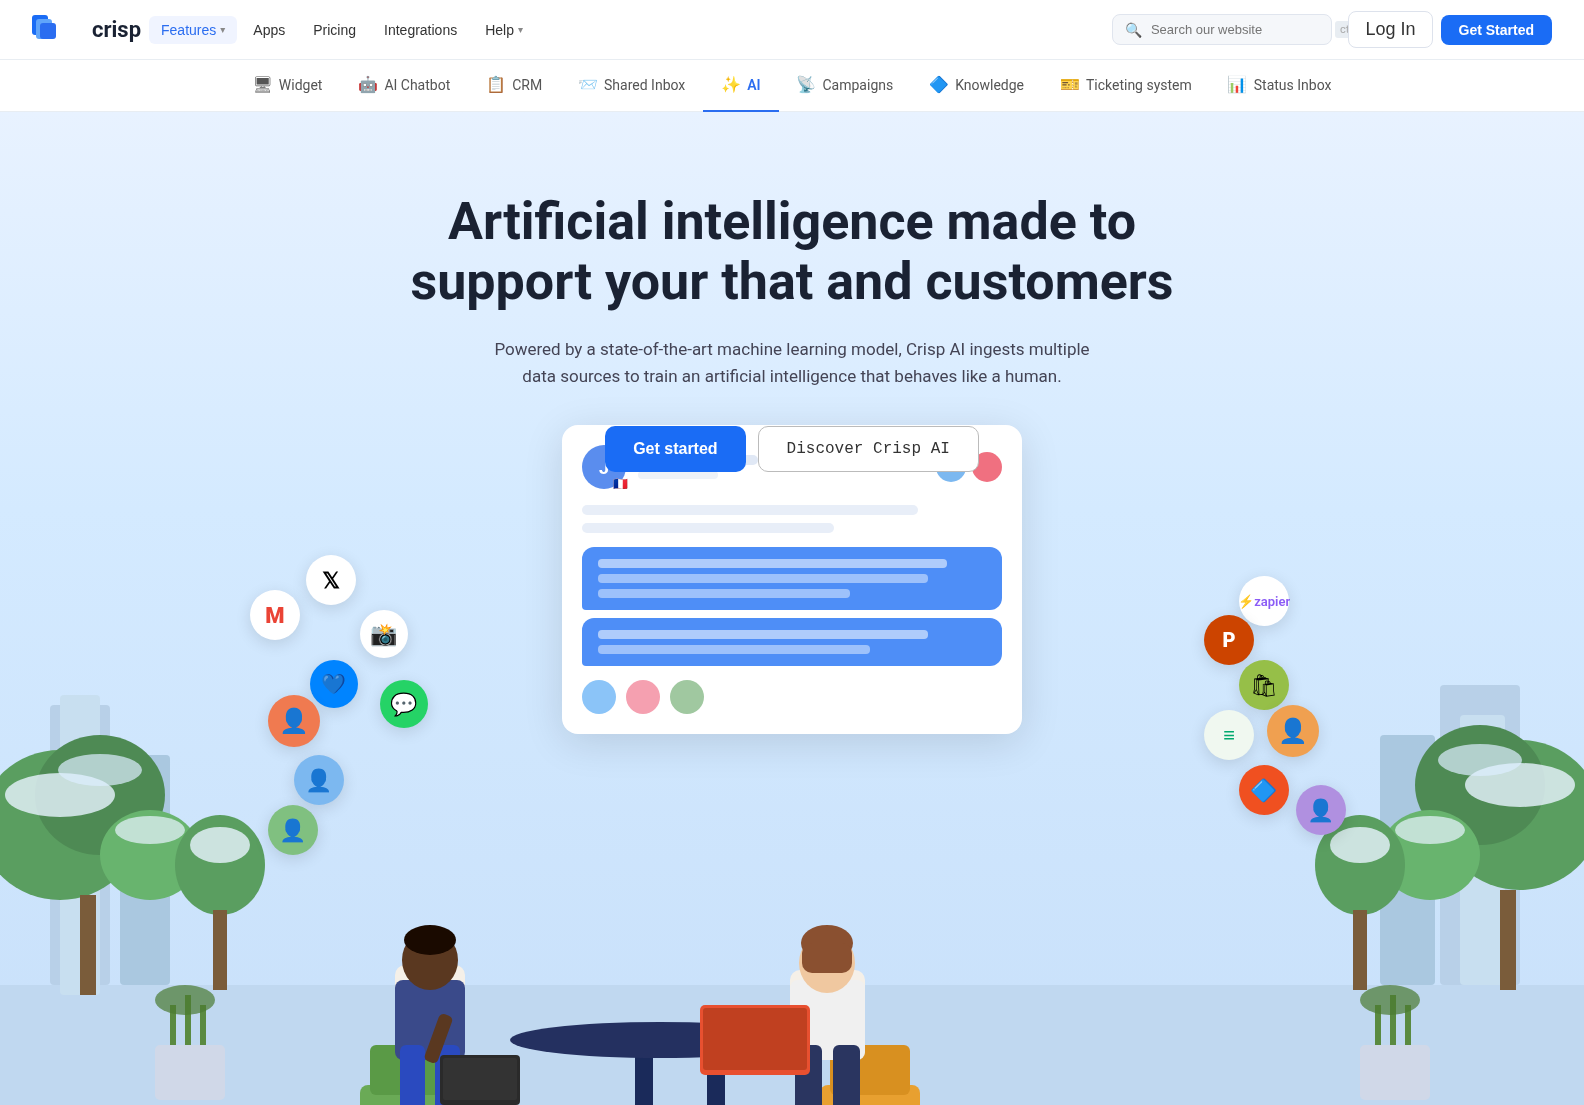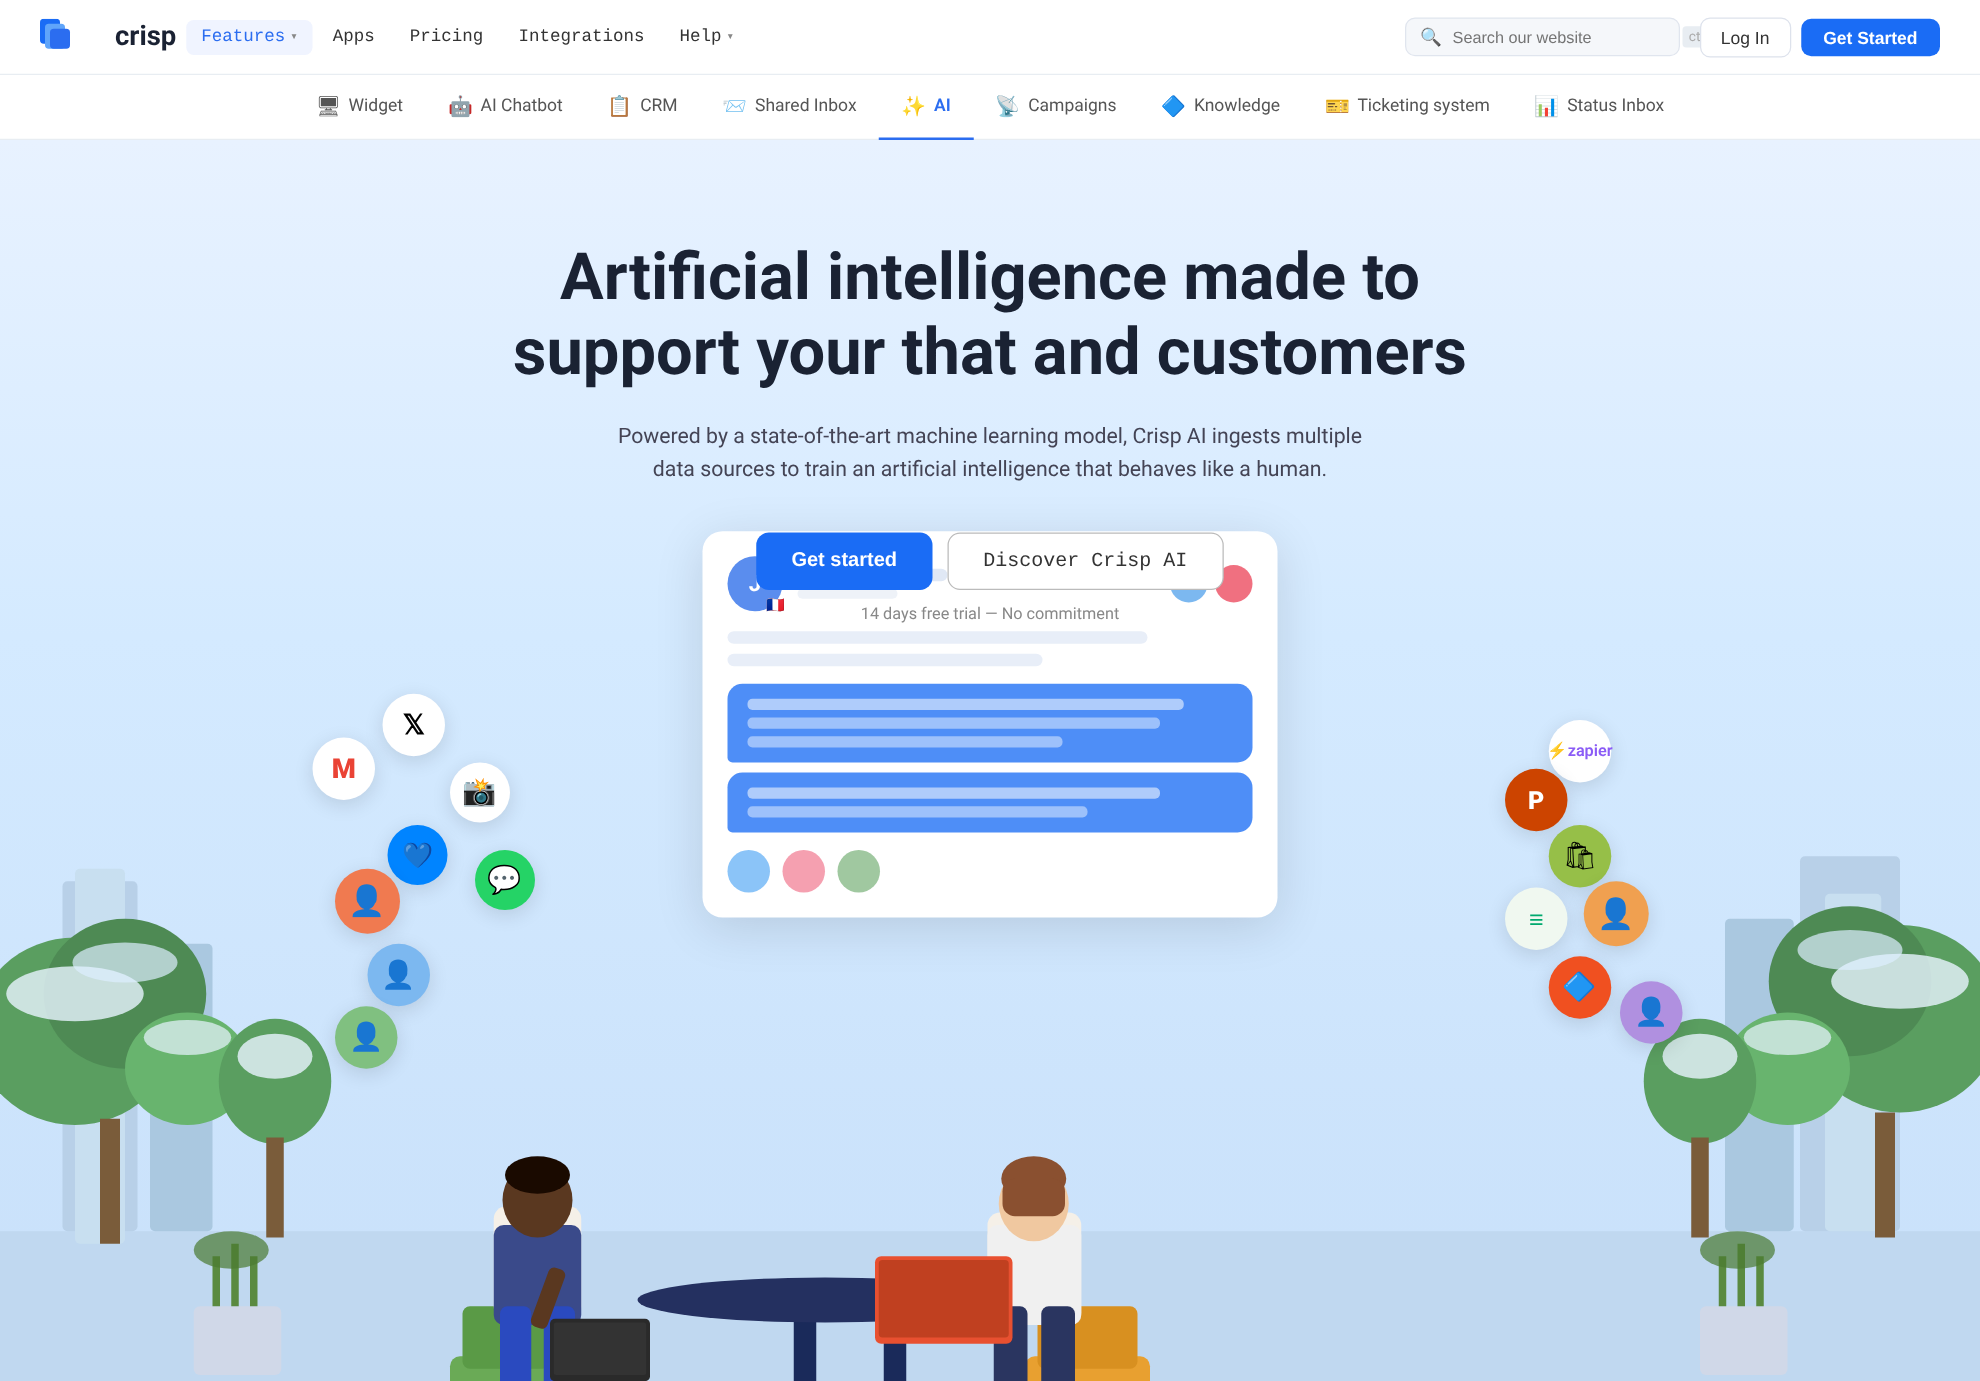--- a/index.html
+++ b/index.html
@@ -10,34 +10,34 @@
       display: flex; align-items: center; padding: 0 32px; height: 60px;
       background: #fff; border-bottom: 1px solid #e8edf2; position: relative; z-index: 10;
     }
     .logo { display: flex; align-items: center; gap: 24px; margin-right: 8px; text-decoration: none; }
     .logo-icon { width: 36px; height: 30px; }
     .logo-text { font-size: 22px; font-weight: 700; color: #1a2233; }
     .nav-links { display: flex; align-items: center; gap: 4px; }
     .nav-item {
       display: flex; align-items: center; gap: 4px; padding: 6px 12px;
       font-size: 14px; color: #333; cursor: pointer; border-radius: 6px;
-      background: none; border: none; font-family: Liberation Mono, monospace;
+      background: none; border: none; font-family: Liberation Sans, sans-serif;
     }
     .nav-item.active { background: #f0f4ff; color: #2b6df0; }
     .nav-chevron { font-size: 10px; color: #888; }
     .nav-spacer { flex: 1; }
     .search-bar {
       display: flex; align-items: center; gap: 8px;
       background: #f5f7fa; border: 1px solid #e0e5ee; border-radius: 8px;
       padding: 6px 12px; width: 220px; margin-right: 16px;
     }
     .search-icon { color: #aaa; font-size: 14px; }
     .search-input { border: none; background: none; outline: none; font-size: 13px; color: #555; flex: 1; }
     .search-shortcut { font-size: 11px; color: #aaa; background: #e8edf2; padding: 2px 5px; border-radius: 3px; }
-    .btn-login { padding: 7px 16px; border-radius: 8px; border: 1px solid #dde2ec; background: #fff; font-size: 14px; color: #333; cursor: pointer; margin-right: 8px; }
+    .btn-login { padding: 7px 16px; border-radius: 8px; border: 1px solid #dde2ec; background: #fff; font-size: 18px; color: #333; cursor: pointer; margin-right: 8px; }
     .btn-get-started { padding: 7px 18px; border-radius: 8px; border: none; background: #1a6cf5; color: #fff; font-size: 14px; font-weight: 600; cursor: pointer; }
 
     
     .subnav {
       display: flex; align-items: center; justify-content: center; gap: 0;
       background: #fff; border-bottom: 1px solid #e8edf2;
       padding: 0 32px; height: 52px; position: relative; z-index: 9;
     }
     .subnav-item {
       display: flex; align-items: center; gap: 6px; padding: 0 18px; height: 52px;
@@ -151,21 +151,20 @@
 </nav>
 
 <section class="hero">
   <div class="hero-content">
     <h1 class="hero-title">Artificial intelligence made to support your that and customers</h1>
     <p class="hero-subtitle">Powered by a state-of-the-art machine learning model, Crisp AI ingests multiple data sources to train an artificial intelligence that behaves like a human.</p>
     <div class="hero-buttons">
       <button class="btn-hero-primary">Get started</button>
       <button class="btn-hero-secondary">Discover Crisp AI</button>
     </div>
-    <p class="hero-trial">14 days free trial — No commitment</p>
   </div>
 
   <div class="bg-illustration">
     <svg viewBox="0 0 1584 700" preserveAspectRatio="xMidYMax meet" style="width:100%;height:100%;">
 
       <defs>
         <linearGradient id="skyGrad" x1="0" y1="0" x2="0" y2="1">
           <stop offset="0%" stop-color="#d4eaff"></stop>
           <stop offset="100%" stop-color="#b8d8f8"></stop>
         </linearGradient>

